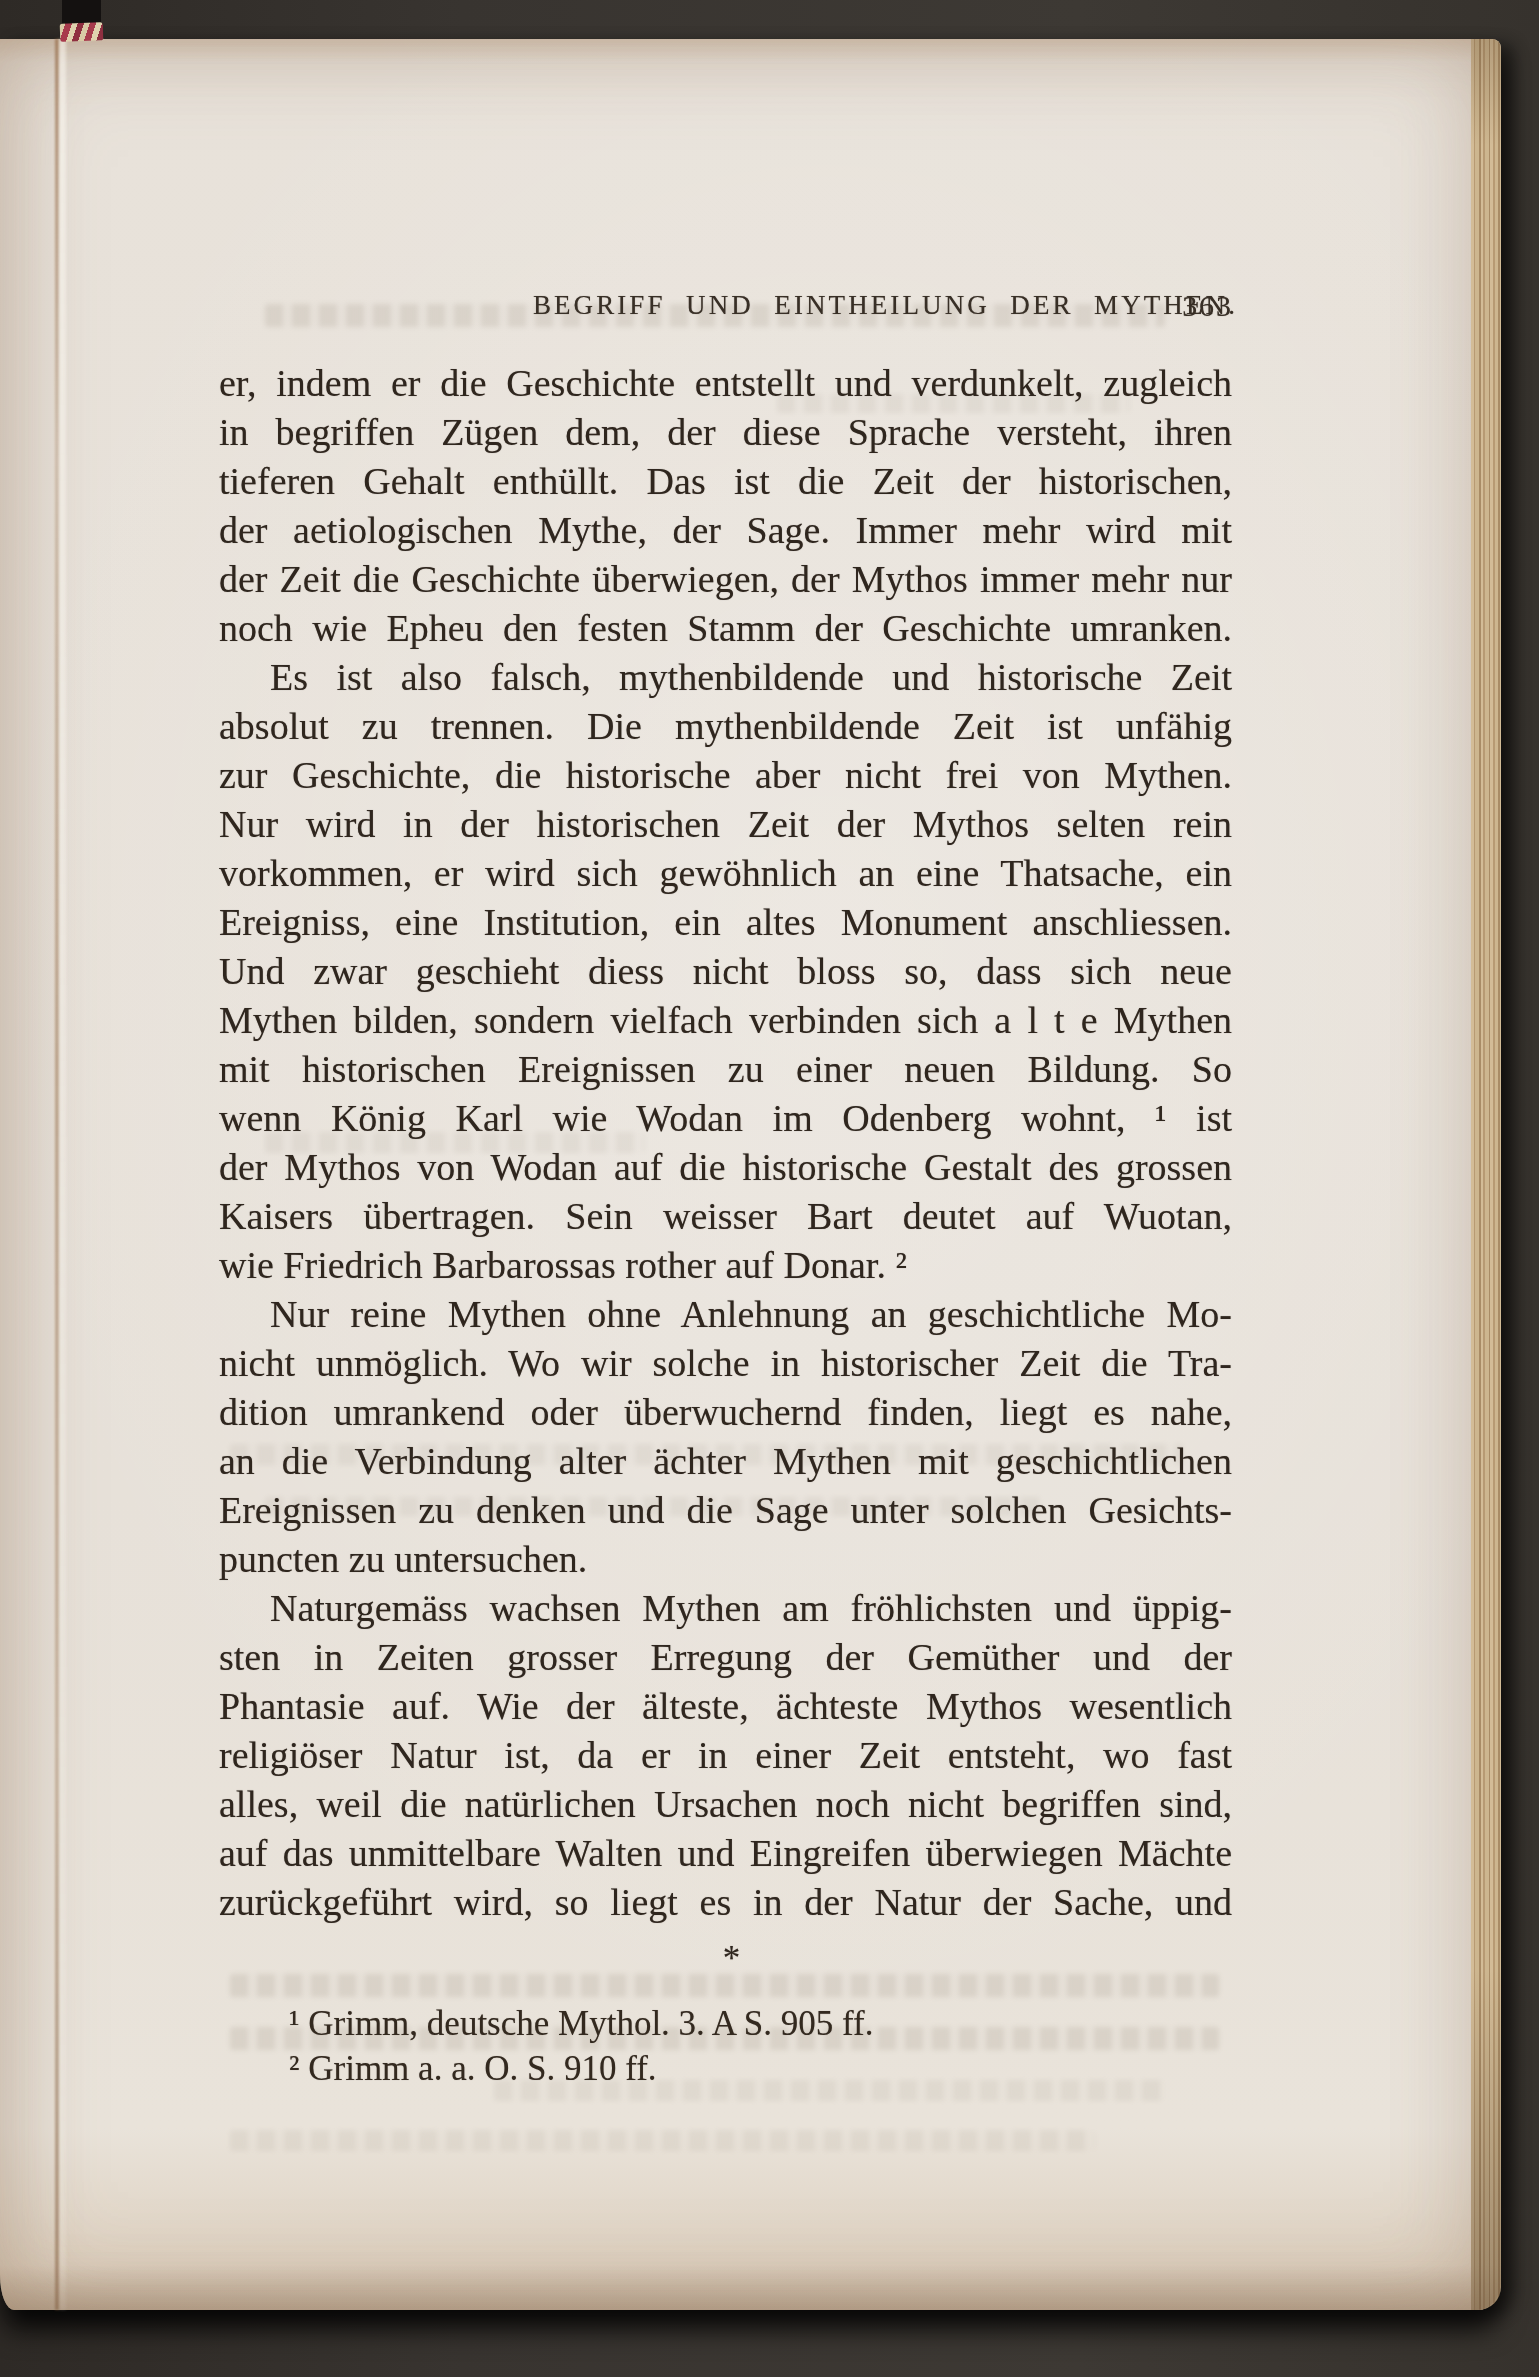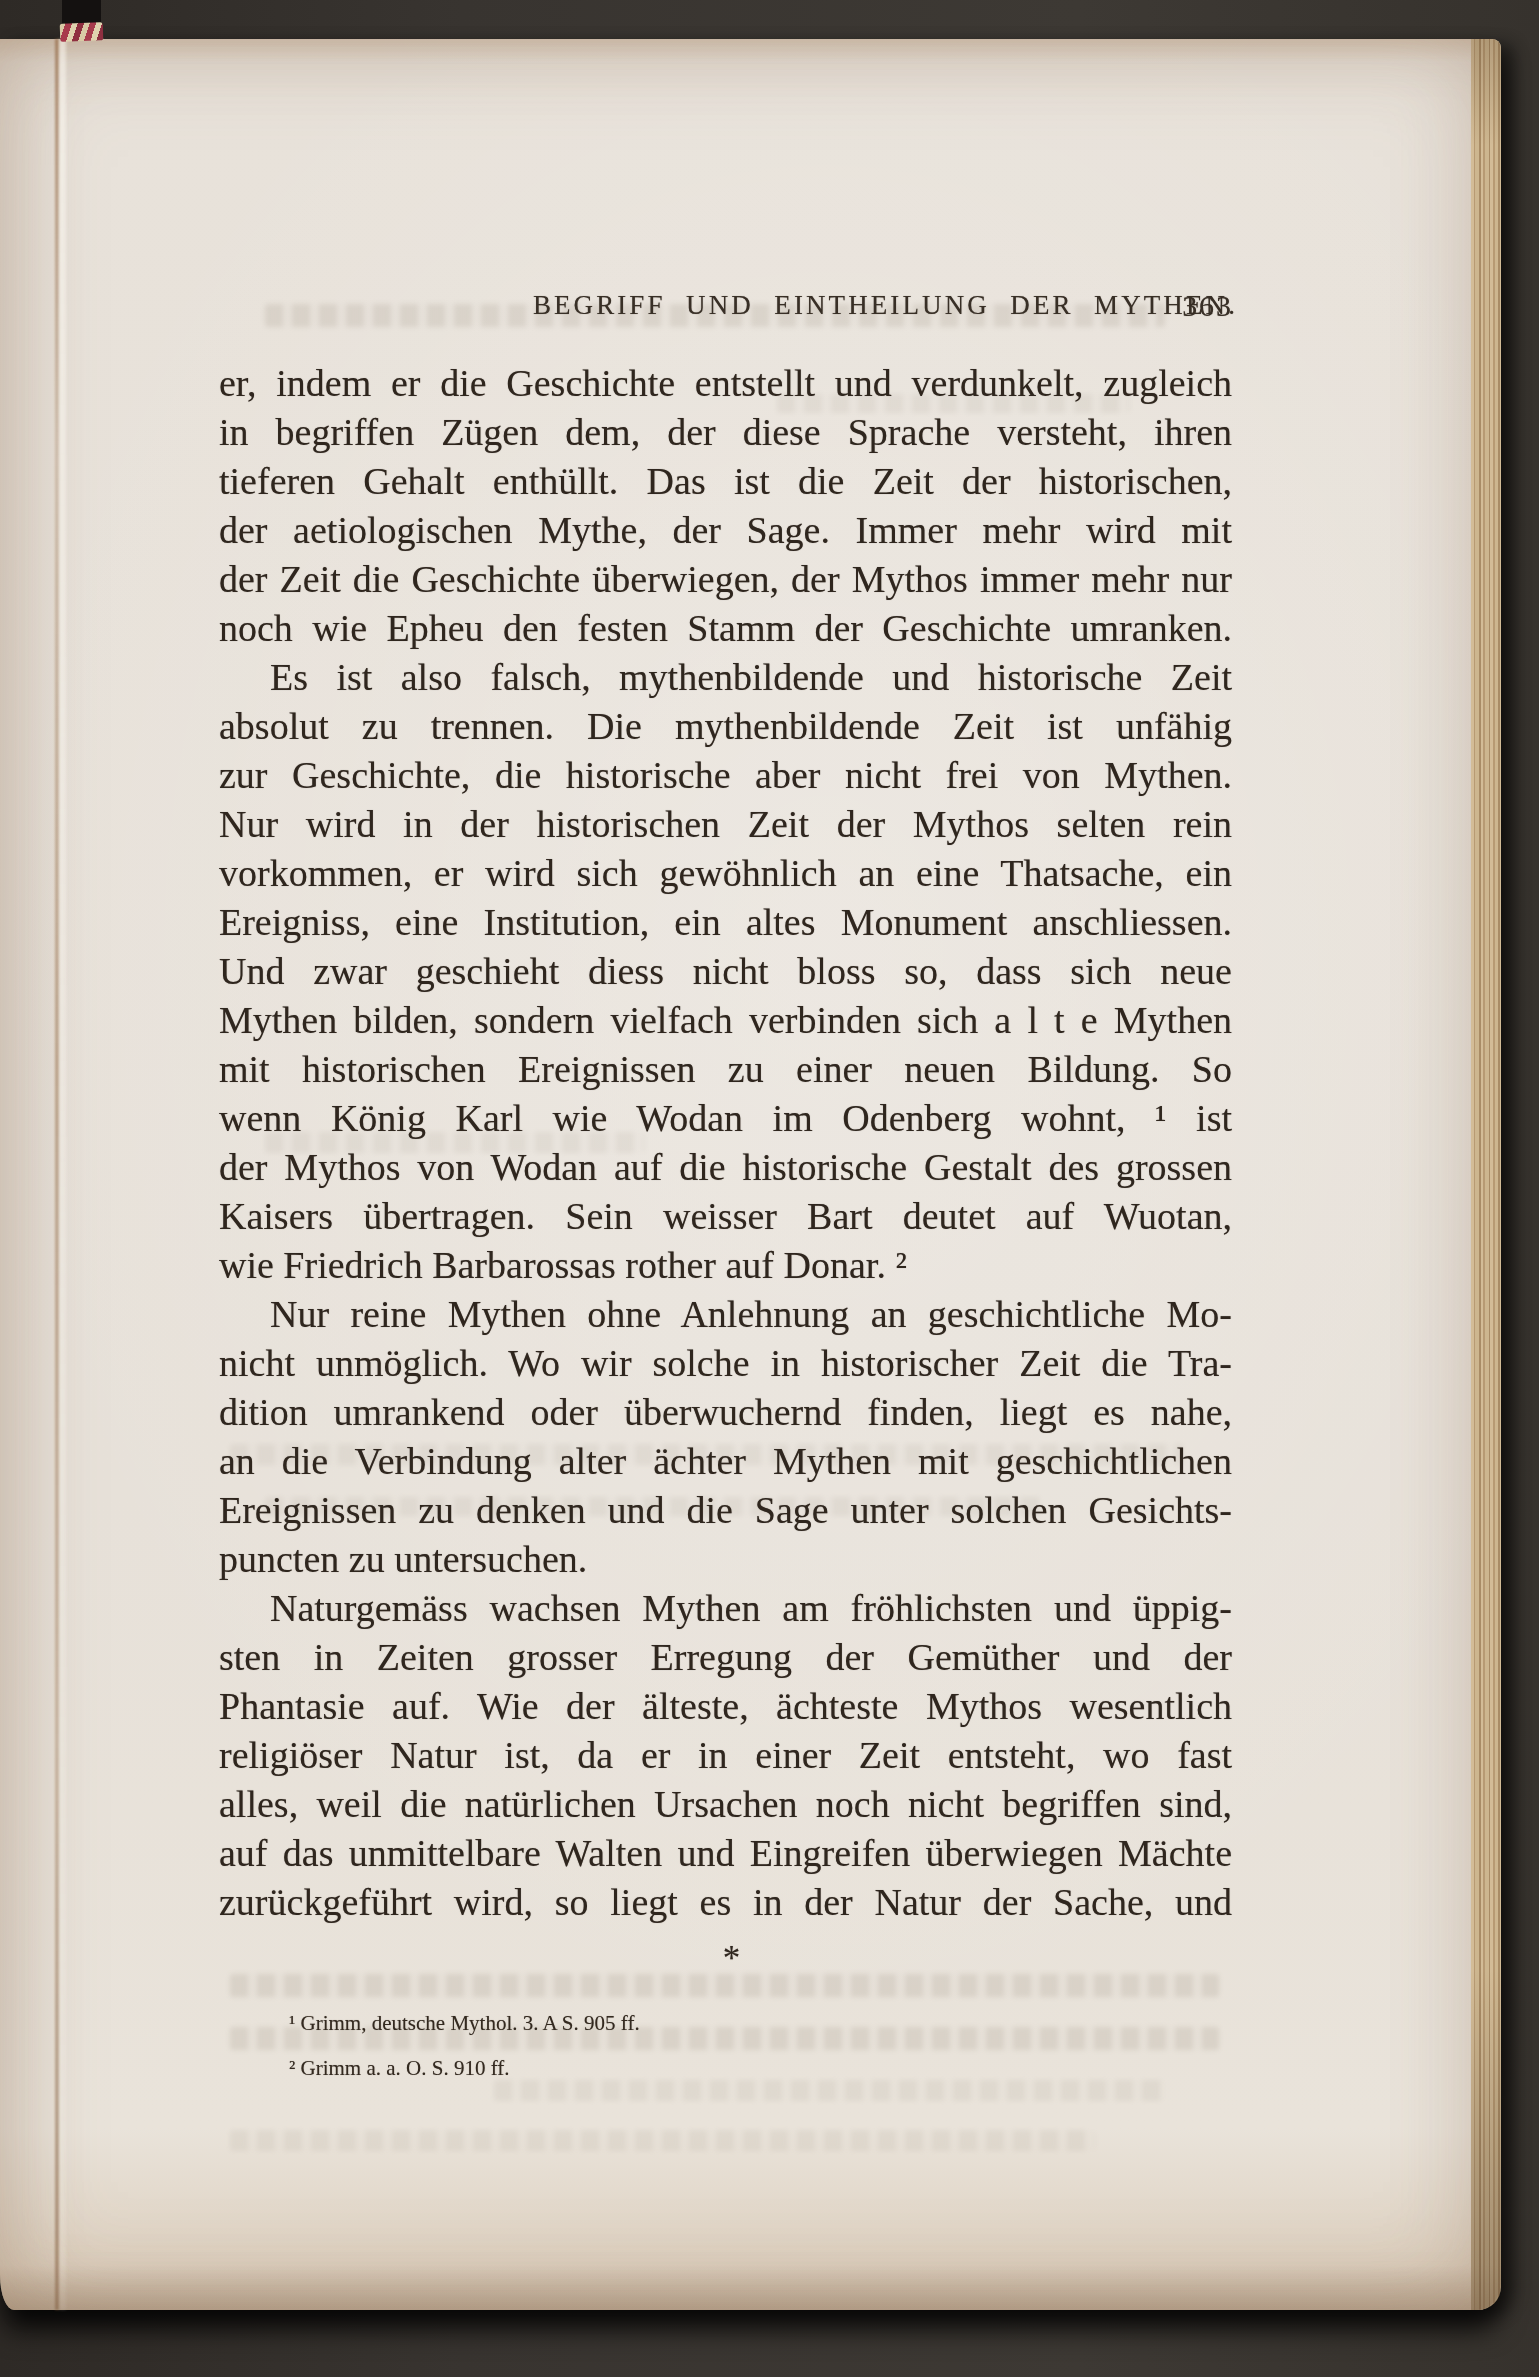--- a/index.html
+++ b/index.html
@@ -81,21 +81,21 @@
   }
   .text-line{white-space:nowrap;}
   .text-line.justify{white-space:normal;text-align:justify;text-align-last:justify;}
   .text-line.indent{padding-left:51px;}
   .footnote-sep{
     position:absolute;left:225px;top:1900px;width:1013px;text-align:center;
     font-size:35px;color:#2f261e;text-shadow:0 0 0.9px rgba(47,38,30,0.45);
   }
   .footnotes{
     position:absolute;left:225px;top:1962px;width:1013px;
-    font-size:21px;line-height:45px;color:#33291f;
+    font-size:35px;line-height:45px;color:#33291f;
     text-shadow:0 0 0.9px rgba(47,38,30,0.4);
   }
   .footnote-line{padding-left:64px;}
 </style>
 </head>
 <body>
 
 <div class="viewport">
 
   <div class="book-page">

